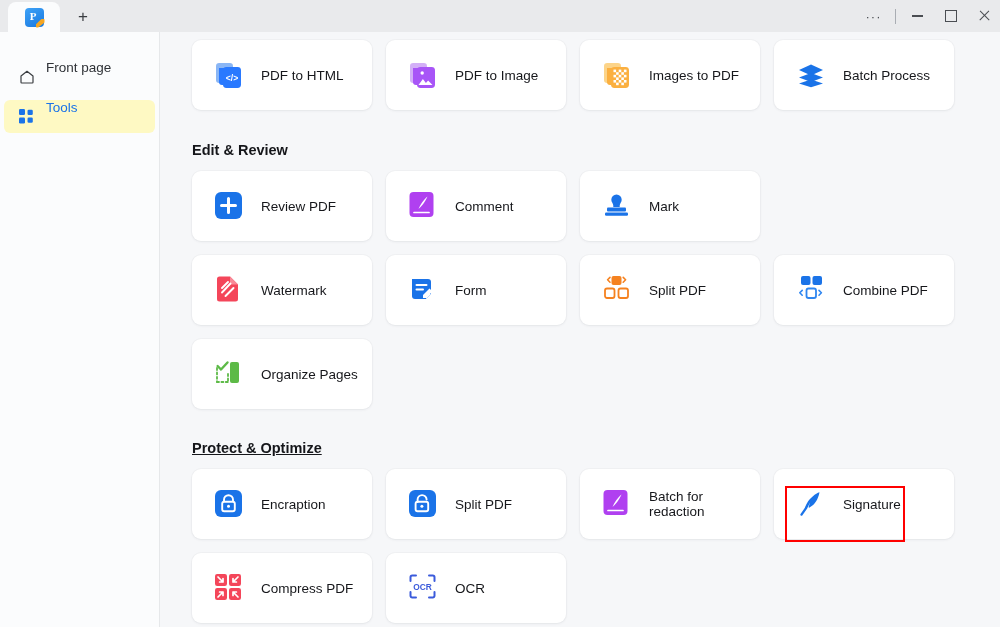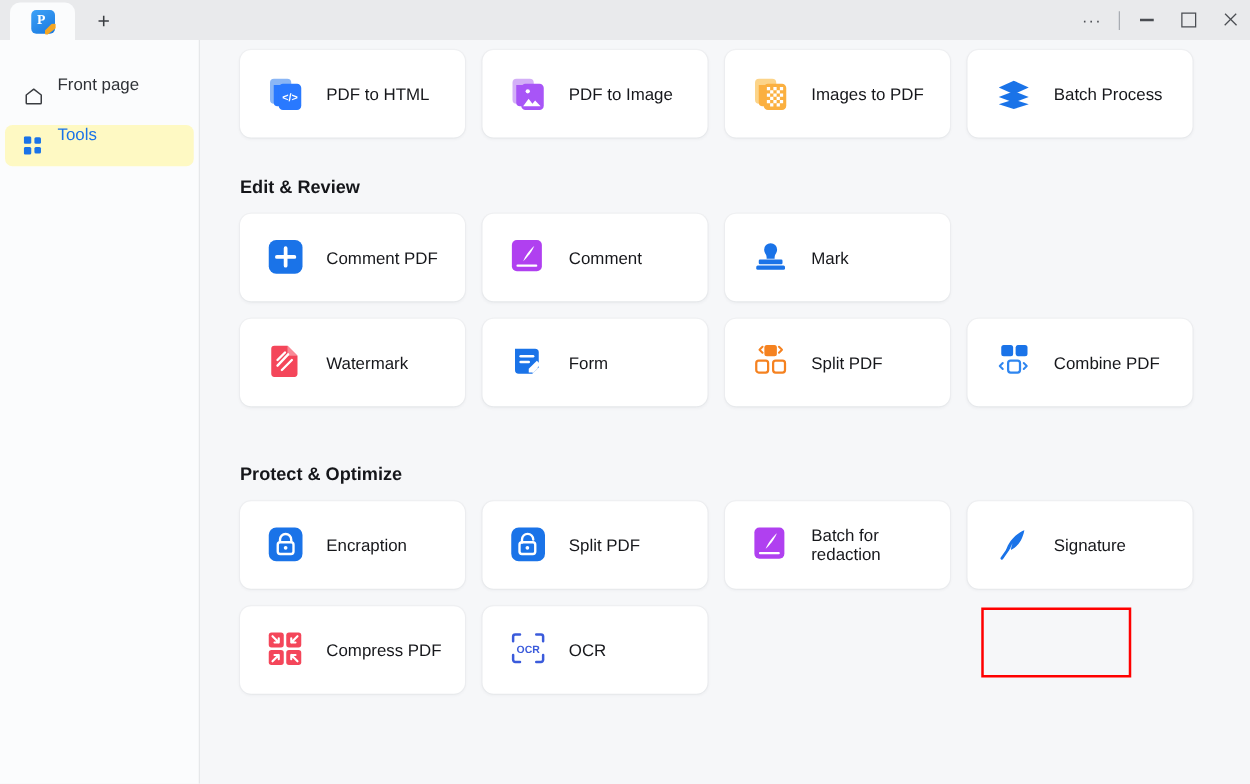--- a/index.html
+++ b/index.html
@@ -258,21 +258,21 @@
   <div class="section-title" style="margin-top:32px;">Edit &amp; Review</div>
 
   <div class="row">
     <div class="card">
       <span class="ico">
         <svg width="29" height="29" viewBox="0 0 29 29">
           <rect x="1" y="1" width="27" height="27" rx="6" fill="#1a73e8"></rect>
           <path d="M14.5 7.5v14M7.5 14.5h14" stroke="#fff" stroke-width="3" stroke-linecap="round"></path>
         </svg>
       </span>
-      <span class="lbl">Comment PDF</span>
+      <span class="lbl">Review PDF</span>
     </div>
 
 
     <div class="card">
       <span class="ico">
         <svg width="27" height="27" viewBox="0 0 27 27">
           <rect x="1.5" y="1" width="24" height="25" rx="4" fill="#b040f0"></rect>
           <path d="M19.5 5.5c-3 2.5-7 7.5-9 12.5 3-3 6.5-6.5 9-12.5z" fill="#ffffff"></path>
           <path d="M6 21.5h15" stroke="#ffffff" stroke-width="1.7" stroke-linecap="round"></path>
         </svg>
@@ -343,22 +343,38 @@
           <rect x="16.5" y="1" width="9.5" height="9" rx="2" fill="#1a73e8"></rect>
           <rect x="10.5" y="13.5" width="9.5" height="9.5" rx="2" fill="none" stroke="#2f86f0" stroke-width="1.8"></rect>
           <path d="M6.2 15.4 3.8 17.8l2.4 2.4" fill="none" stroke="#2f86f0" stroke-width="1.6" stroke-linecap="round" stroke-linejoin="round"></path>
           <path d="M23 15.4l2.4 2.4-2.4 2.4" fill="none" stroke="#2f86f0" stroke-width="1.6" stroke-linecap="round" stroke-linejoin="round"></path>
         </svg>
       </span>
       <span class="lbl">Combine PDF</span>
     </div>
   </div>
 
-
-  <div class="section-title" style="margin-top:47px;">Protect &amp; Optimize</div>
+  <div class="row">
+    <div class="card">
+      <span class="ico">
+        <svg width="29" height="27" viewBox="0 0 29 27">
+          <rect x="16" y="3" width="9" height="21" rx="2" fill="#5dba47"></rect>
+          <g stroke="#5dba47" stroke-width="1.8" stroke-linecap="round" stroke-dasharray="2 2.4">
+            <path d="M3 9v14"></path>
+              <path d="M3 23h11"></path>
+              <path d="M14 15v8"></path>
+          </g>
+          <path d="M13.5 3.5 7 10.5 3.6 7" fill="none" stroke="#5dba47" stroke-width="2.4" stroke-linecap="round" stroke-linejoin="round"></path>
+        </svg>
+      </span>
+      <span class="lbl">Organize Pages</span>
+    </div>
+  </div>
+
+  <div class="section-title" style="margin-top:31px;text-decoration:underline;">Protect &amp; Optimize</div>
 
   <div class="row">
     <div class="card">
       <span class="ico">
         <svg width="29" height="29" viewBox="0 0 29 29">
           <rect x="1" y="1" width="27" height="27" rx="6" fill="#1a73e8"></rect>
           <path d="M10 13v-2.3a4.5 4.5 0 0 1 9 0V13" fill="none" stroke="#fff" stroke-width="1.9"></path>
           <rect x="8.2" y="12.8" width="12.6" height="9.4" rx="2" fill="none" stroke="#fff" stroke-width="1.9"></rect>
           <circle cx="14.5" cy="17.2" r="1.5" fill="#fff"></circle>
         </svg>

